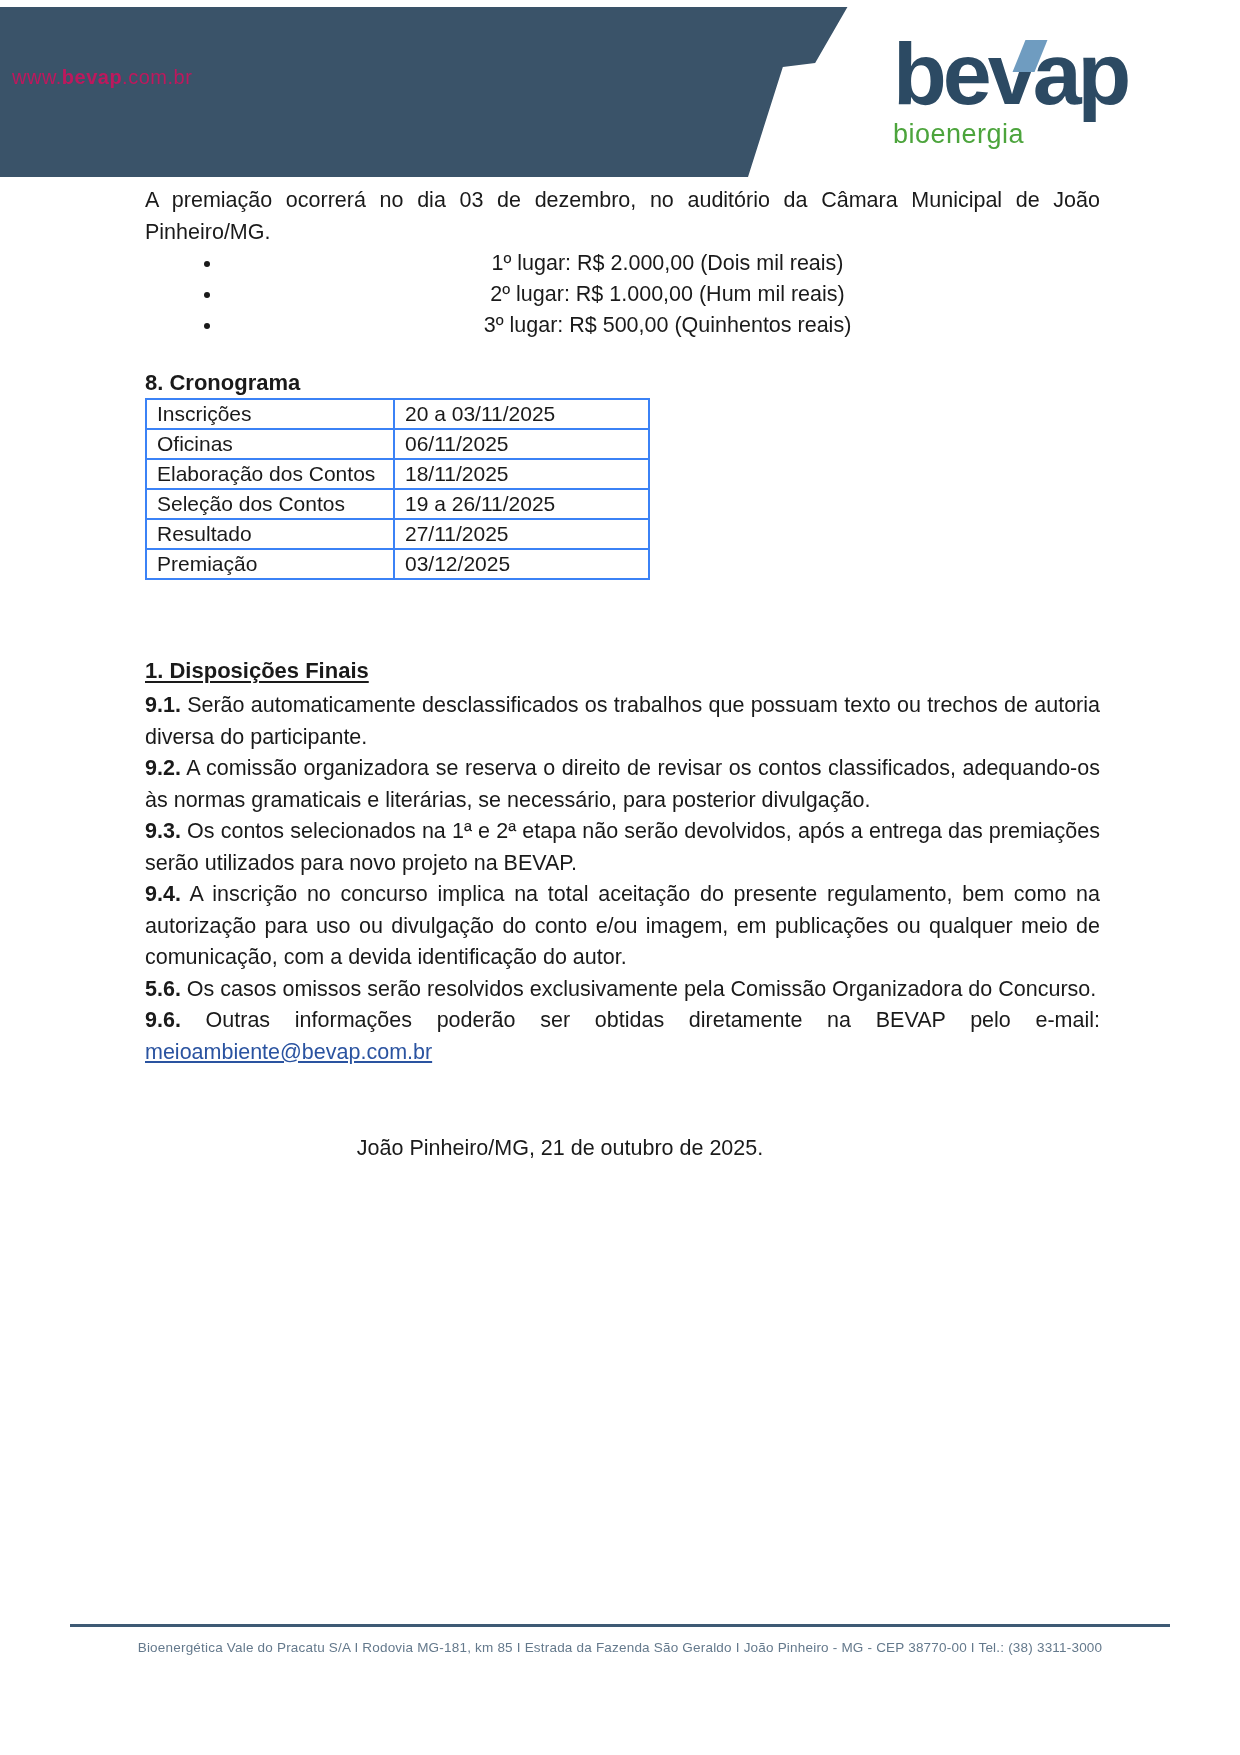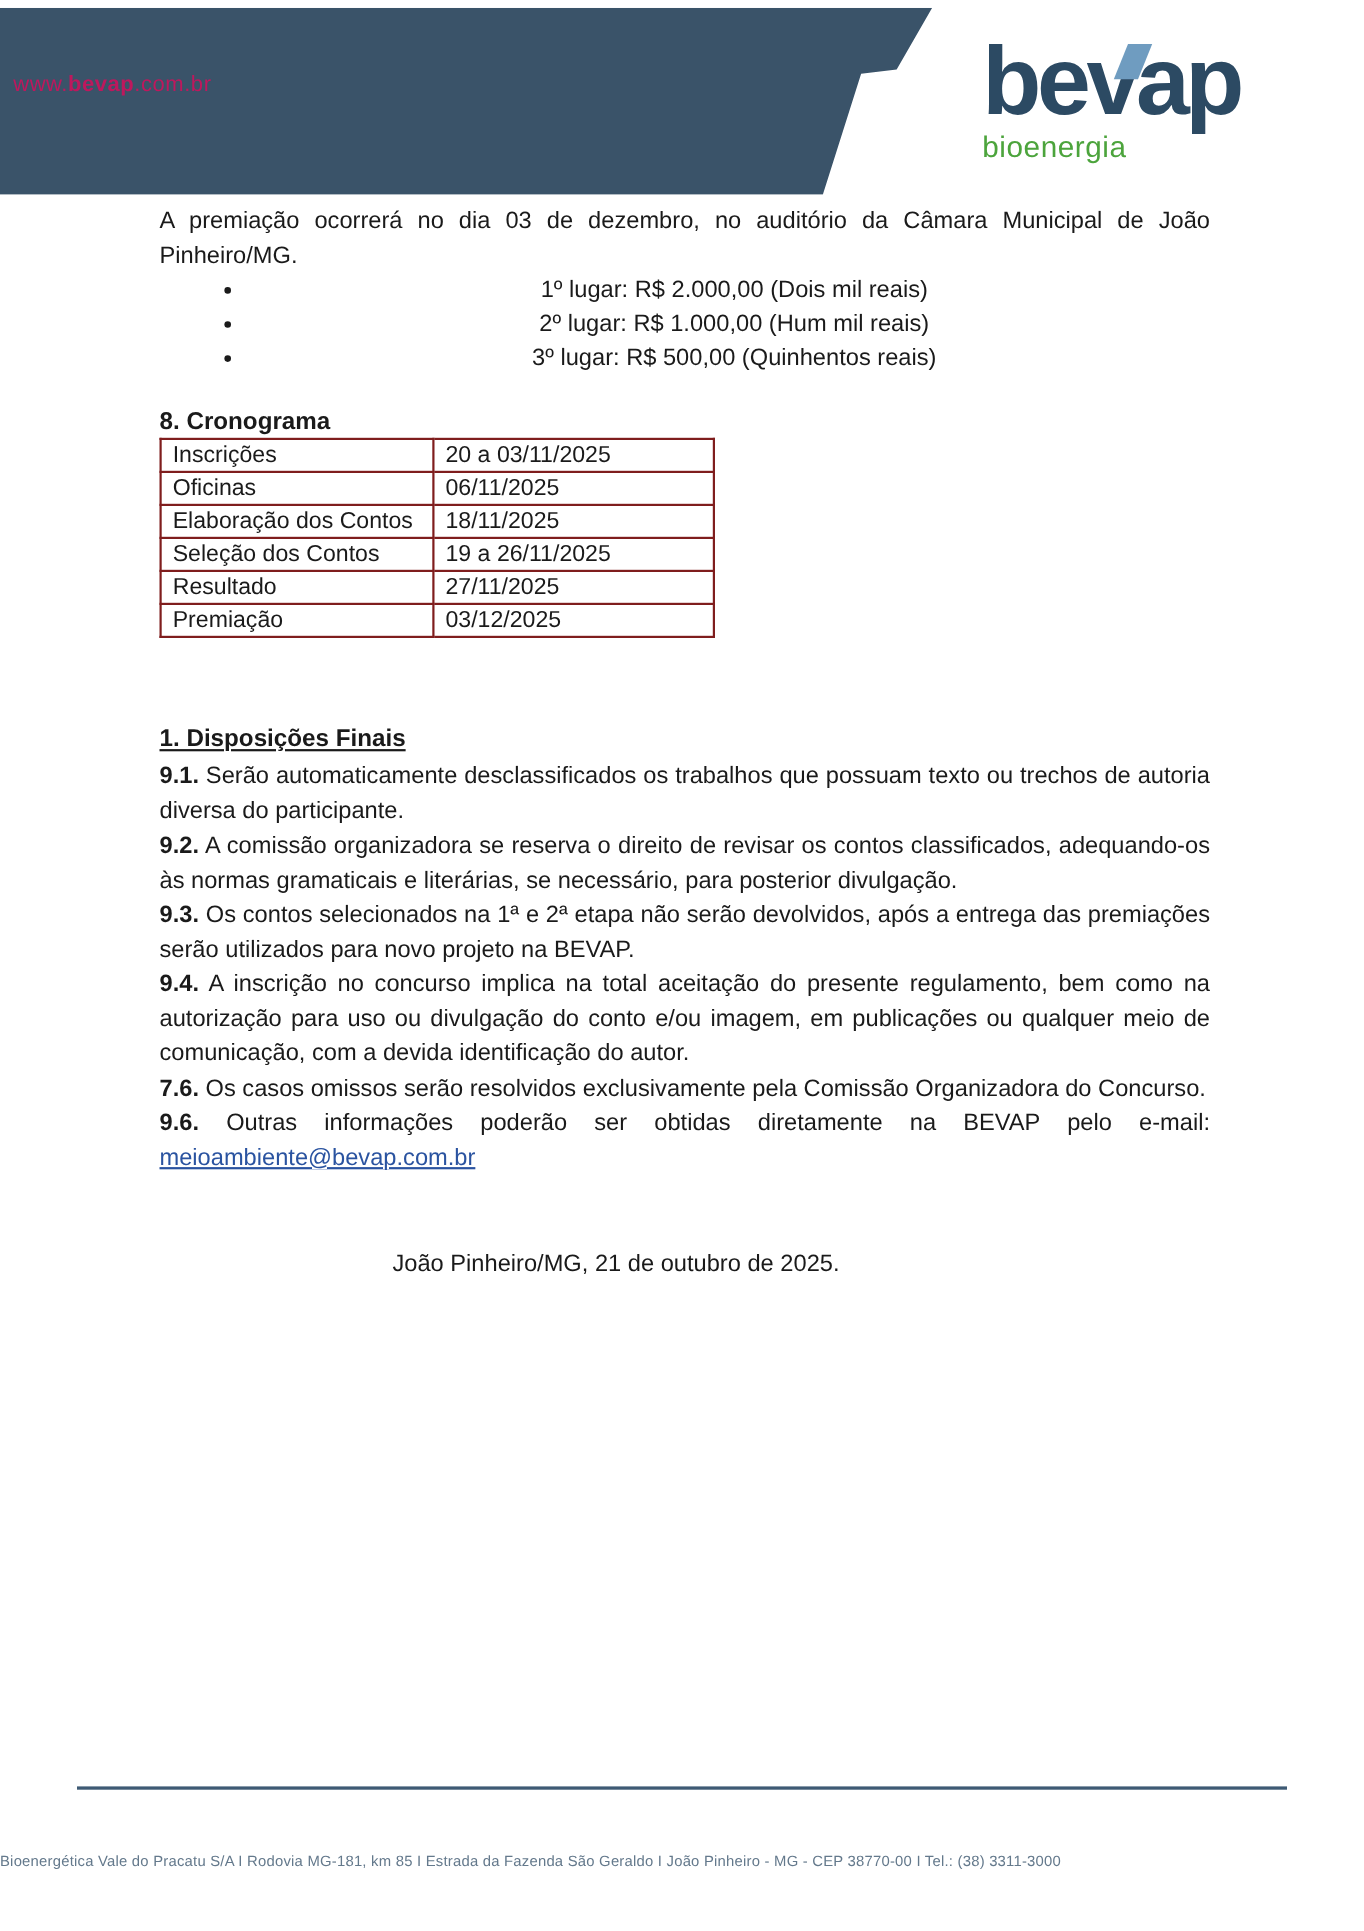--- a/index.html
+++ b/index.html
@@ -47,21 +47,21 @@
     margin:0;padding:0 0 0 78px;list-style:disc;text-align:center;
   }
   ul.prizes li{line-height:31px;padding-left:12px;}
   h3.h8{
     font-size:22px;line-height:26px;margin:29px 0 2px 0;font-weight:bold;
   }
   table.schedule{
     border-collapse:collapse;width:505px;table-layout:fixed;
   }
   table.schedule td{
-    border:2px solid #7f1d1d;font-size:21px;line-height:25px;
+    border:2px solid #3b82f6;font-size:21px;line-height:25px;
     padding:1px 8px 2px 10px;vertical-align:middle;height:25px;
     white-space:nowrap;overflow:hidden;
   }
   td.c1{width:228px;}
   h3.h9{
     font-size:22px;line-height:30px;margin:76px 0 4px 0;font-weight:bold;
     text-decoration:underline;text-decoration-thickness:2px;text-underline-offset:3px;
   }
   .prov{line-height:31.5px;}
   a.email{color:#2a53a0;text-decoration:underline;}
@@ -69,21 +69,21 @@
     position:absolute;left:145px;top:1136px;width:830px;
     text-align:center;font-size:21.5px;
   }
   
   .footer-rule{
     position:absolute;left:70px;top:1624px;width:1100px;height:3px;
     background:#3e5a74;
   }
   .footer-text{
     position:absolute;left:0;top:1640px;width:1240px;
-    text-align:left;font-size:13.5px;color:#64798c;letter-spacing:.2px;margin-top:44px;
+    text-align:center;font-size:13.5px;color:#64798c;letter-spacing:.2px;
   }
 </style>
 </head>
 <body>
 
 <div class="page">
 
   <div class="banner"></div>
   <div class="site-url"><span>www.</span><span class="b">bevap</span><span>.com.br</span></div>
 
@@ -137,21 +137,21 @@
     <h3 class="h9">1. Disposições Finais</h3>
 
     <p class="j prov"><span class="b">9.1.</span> <span>Serão automaticamente desclassificados os trabalhos que possuam texto ou trechos de autoria diversa do participante.</span></p>
 
     <p class="j prov"><span class="b">9.2.</span> <span>A comissão organizadora se reserva o direito de revisar os contos classificados, adequando-os às normas gramaticais e literárias, se necessário, para posterior divulgação.</span></p>
 
     <p class="j prov"><span class="b">9.3.</span> <span>Os contos selecionados na 1ª e 2ª etapa não serão devolvidos, após a entrega das premiações serão utilizados para novo projeto na BEVAP.</span></p>
 
     <p class="j prov"><span class="b">9.4.</span> <span>A inscrição no concurso implica na total aceitação do presente regulamento, bem como na autorização para uso ou divulgação do conto e/ou imagem, em publicações ou qualquer meio de comunicação, com a devida identificação do autor.</span></p>
 
-    <p class="j prov"><span class="b">7.6.</span> <span>Os casos omissos serão resolvidos exclusivamente pela Comissão Organizadora do Concurso.</span></p>
+    <p class="j prov"><span class="b">5.6.</span> <span>Os casos omissos serão resolvidos exclusivamente pela Comissão Organizadora do Concurso.</span></p>
 
     <p class="j prov"><span class="b">9.6.</span> <span>Outras informações poderão ser obtidas diretamente na BEVAP pelo e-mail:</span> <a class="email" href="#">meioambiente@bevap.com.br</a></p>
 
   </div>
 
   <div class="dateline">João Pinheiro/MG, 21 de outubro de 2025.</div>
 
   <div class="footer-rule"></div>
   <div class="footer-text">Bioenergética Vale do Pracatu S/A I Rodovia MG-181, km 85 I Estrada da Fazenda São Geraldo I João Pinheiro - MG - CEP 38770-00 I Tel.: (38) 3311-3000</div>
 

